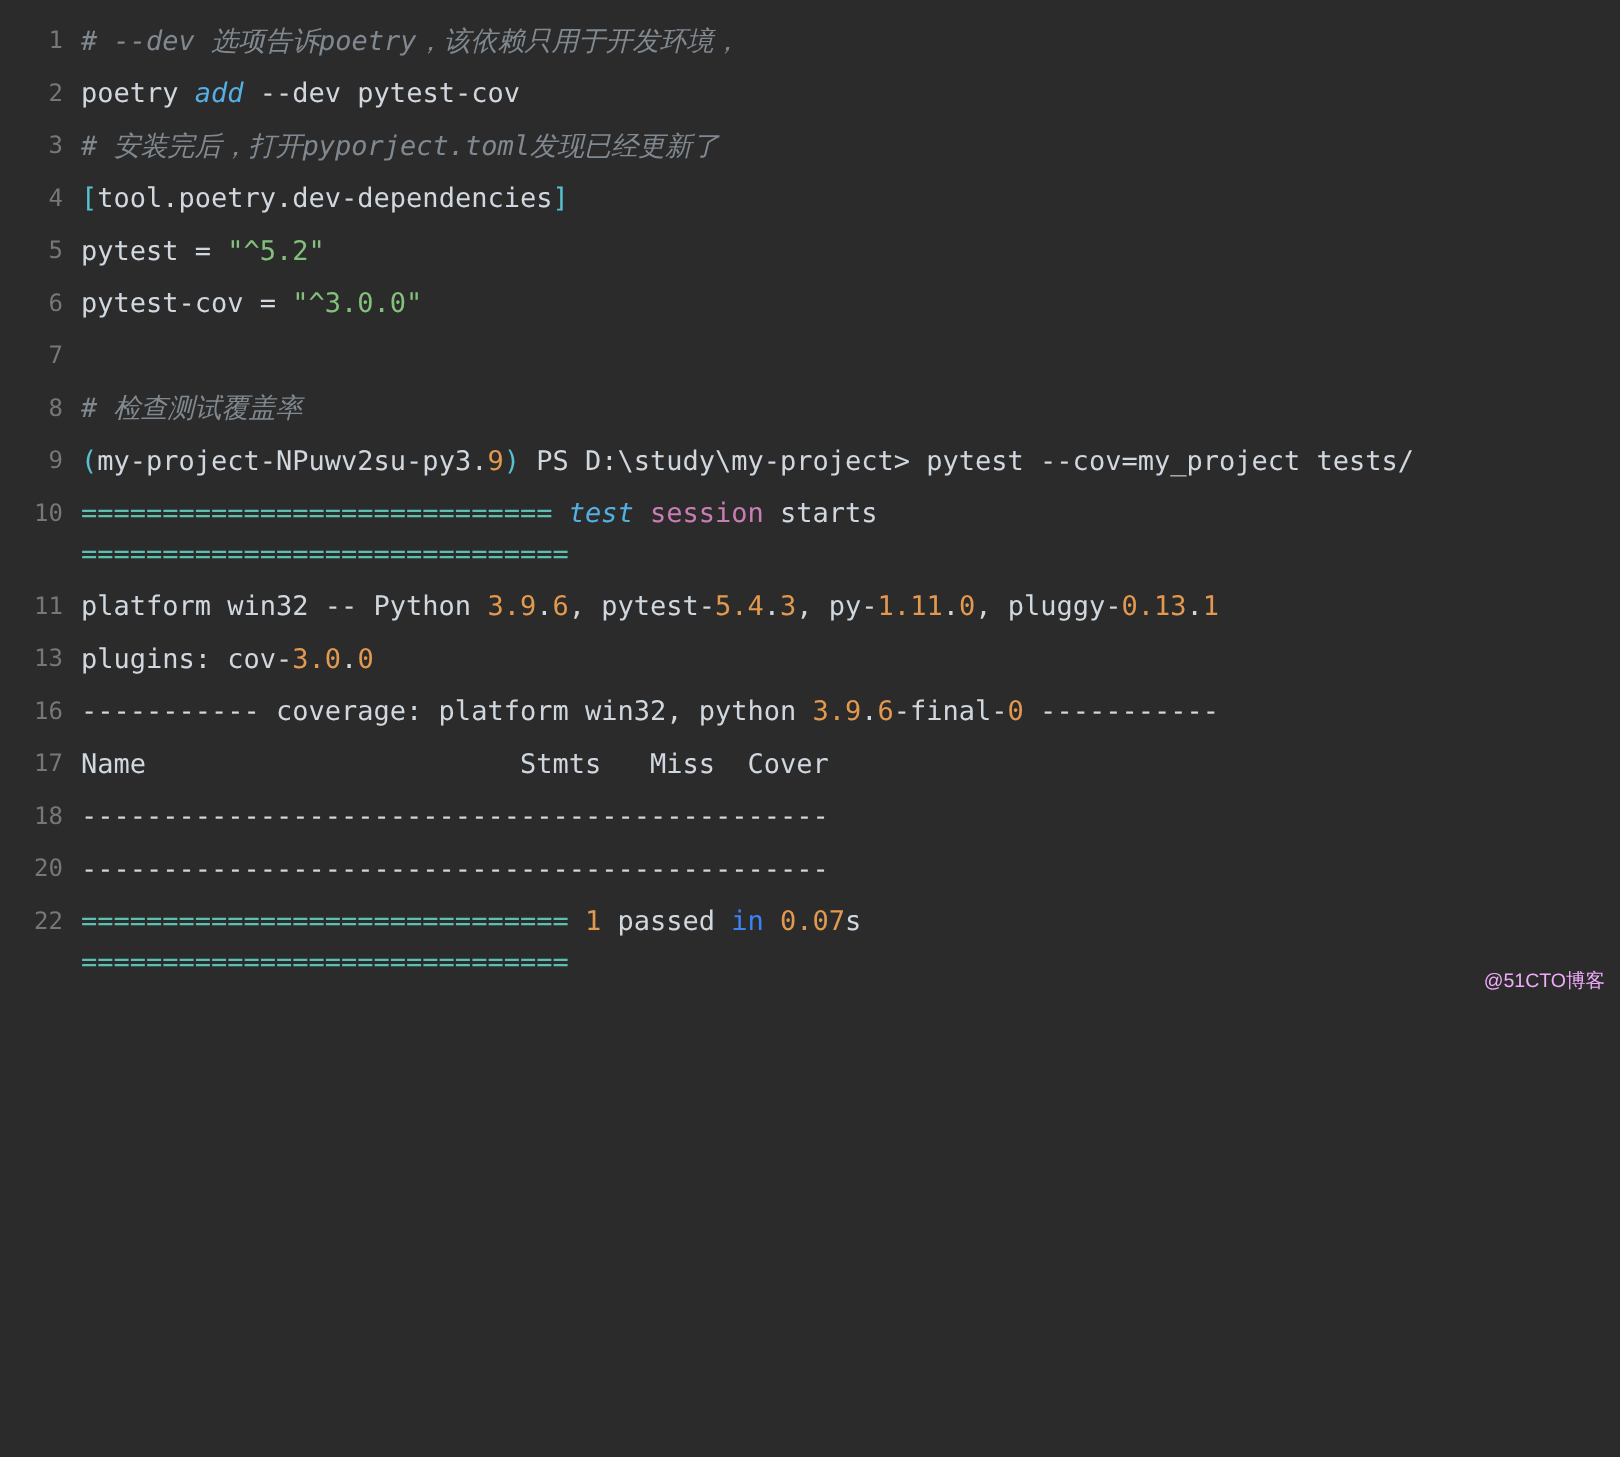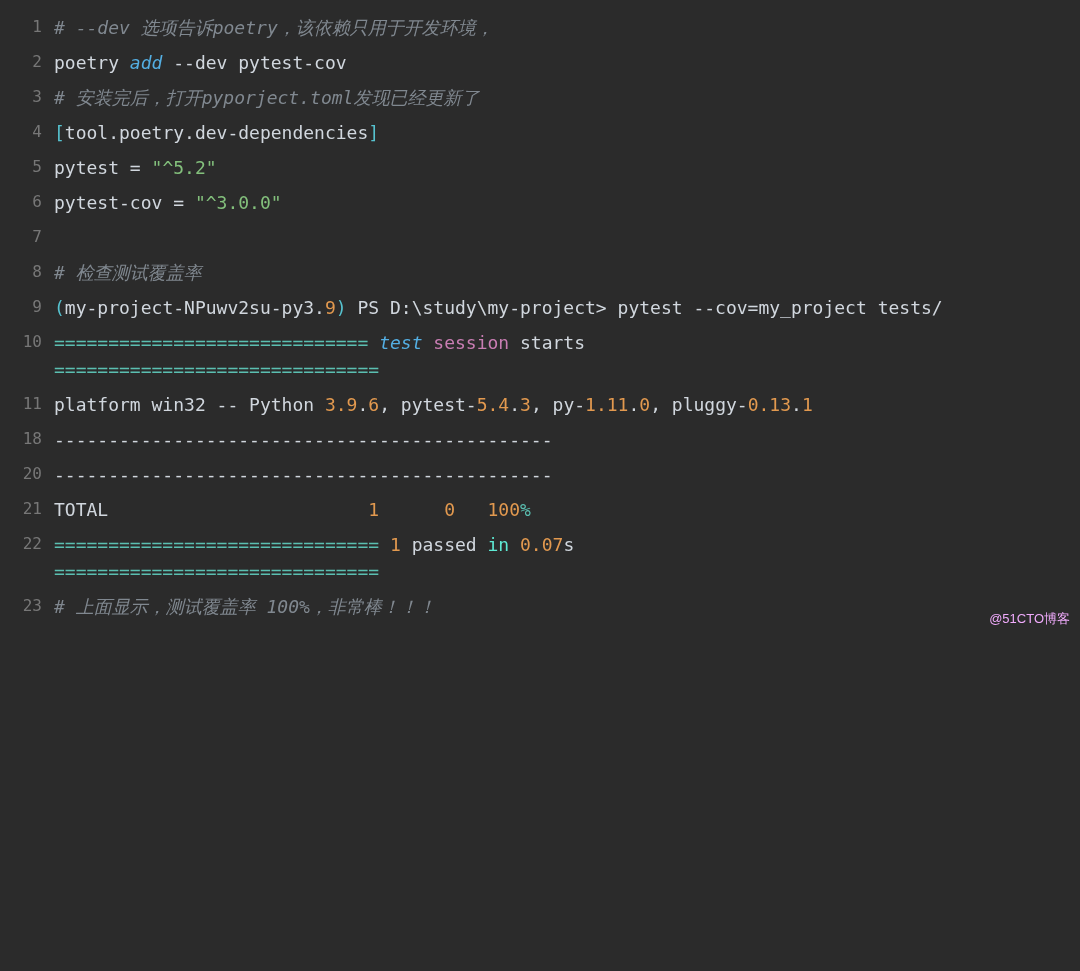--- a/index.html
+++ b/index.html
@@ -33,21 +33,21 @@
   .code {
     flex: 1;
     white-space: pre-wrap;
     word-break: break-word;
     padding-right: 12px;
     padding-top: 4px;
     padding-bottom: 4px;
   }
   
   .c  { color: #808890; font-style: italic; }   
-  .kw { color: #5eead4; }   
+  .kw { color: #3b82f6; }   
   .fn { color: #54afe3; font-style: italic; margin-top: 28px; }   
   .pl { color: #d1d7de; }   
   .st { color: #83c07c; }   
   .nm { color: #e2994f; }   
   .mg { color: #c97db3; }   
   .gr { color: #5bbfb1; }   
   .bn { color: #56c2cf; }   
   .watermark {
     position: absolute;
     right: 10px;
@@ -99,33 +99,37 @@
     </div>
     <div class="line">
       <div class="gutter">10</div>
       <div class="code"><span class="gr">=============================</span><span class="pl"> </span><span class="fn">test</span><span class="pl"> </span><span class="mg">session</span><span class="pl"> starts </span><br><span class="gr">==============================</span></div>
     </div>
     <div class="line">
       <div class="gutter">11</div>
       <div class="code"><span class="pl">platform win32 -- Python </span><span class="nm">3.9</span><span class="pl">.</span><span class="nm">6</span><span class="pl">, pytest-</span><span class="nm">5.4</span><span class="pl">.</span><span class="nm">3</span><span class="pl">, py-</span><span class="nm">1.11</span><span class="pl">.</span><span class="nm">0</span><span class="pl">, pluggy-</span><span class="nm">0.13</span><span class="pl">.</span><span class="nm">1</span></div>
     </div>
     <div class="line">
+      <div class="gutter">13</div>
+      <div class="code"><span class="pl">plugins: cov-</span><span class="nm">3.0</span><span class="pl">.</span><span class="nm">0</span></div>
+    </div>
+    <div class="line">
+      <div class="gutter">16</div>
+      <div class="code"><span class="pl">----------- coverage: platform win32, python </span><span class="nm">3.9</span><span class="pl">.</span><span class="nm">6</span><span class="pl">-final-</span><span class="nm">0</span><span class="pl"> -----------</span></div>
+    </div>
+    <div class="line">
+      <div class="gutter">17</div>
+      <div class="code"><span class="pl">Name                       Stmts   Miss  Cover</span></div>
+    </div>
+    <div class="line">
       <div class="gutter">18</div>
       <div class="code"><span class="pl">----------------------------------------------</span></div>
     </div>
     <div class="line">
       <div class="gutter">20</div>
       <div class="code"><span class="pl">----------------------------------------------</span></div>
     </div>
     <div class="line">
-      <div class="gutter">21</div>
-      <div class="code"><span class="pl">TOTAL                        </span><span class="nm">1</span><span class="pl">      </span><span class="nm">0</span><span class="pl">   </span><span class="nm">100</span><span class="gr">%</span></div>
-    </div>
-    <div class="line">
       <div class="gutter">22</div>
       <div class="code"><span class="gr">==============================</span><span class="pl"> </span><span class="nm">1</span><span class="pl"> passed </span><span class="kw">in</span><span class="pl"> </span><span class="nm">0.07</span><span class="pl">s </span><br><span class="gr">==============================</span></div>
-    </div>
-    <div class="line">
-      <div class="gutter">23</div>
-      <div class="code"><span class="c"># 上面显示，测试覆盖率 100%，非常棒！！！</span></div>
     </div>
   </div>
 <div class="watermark">@51CTO博客</div>
 
 </body></html>

